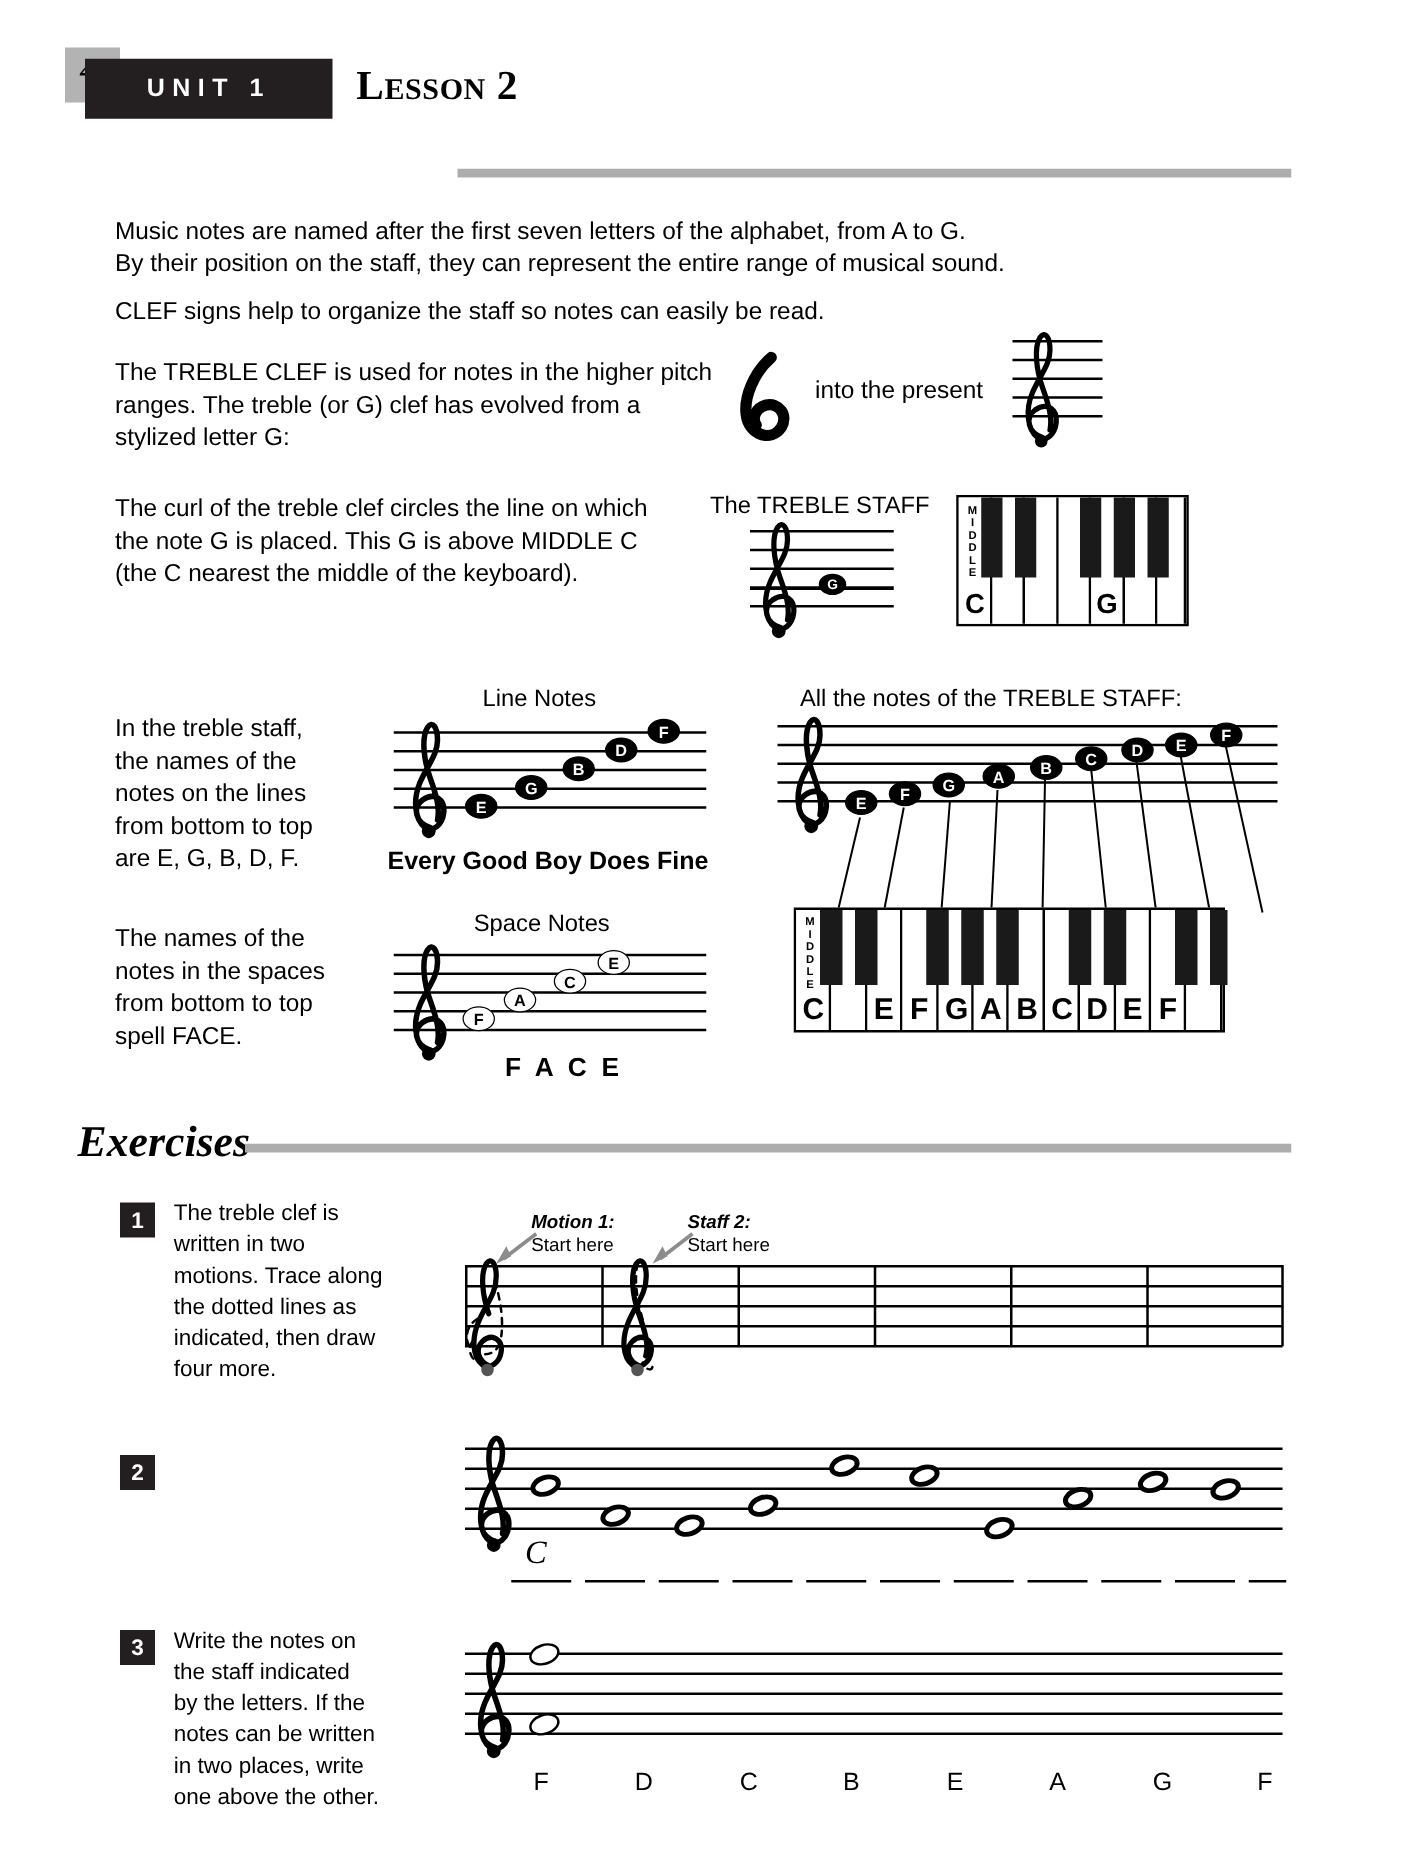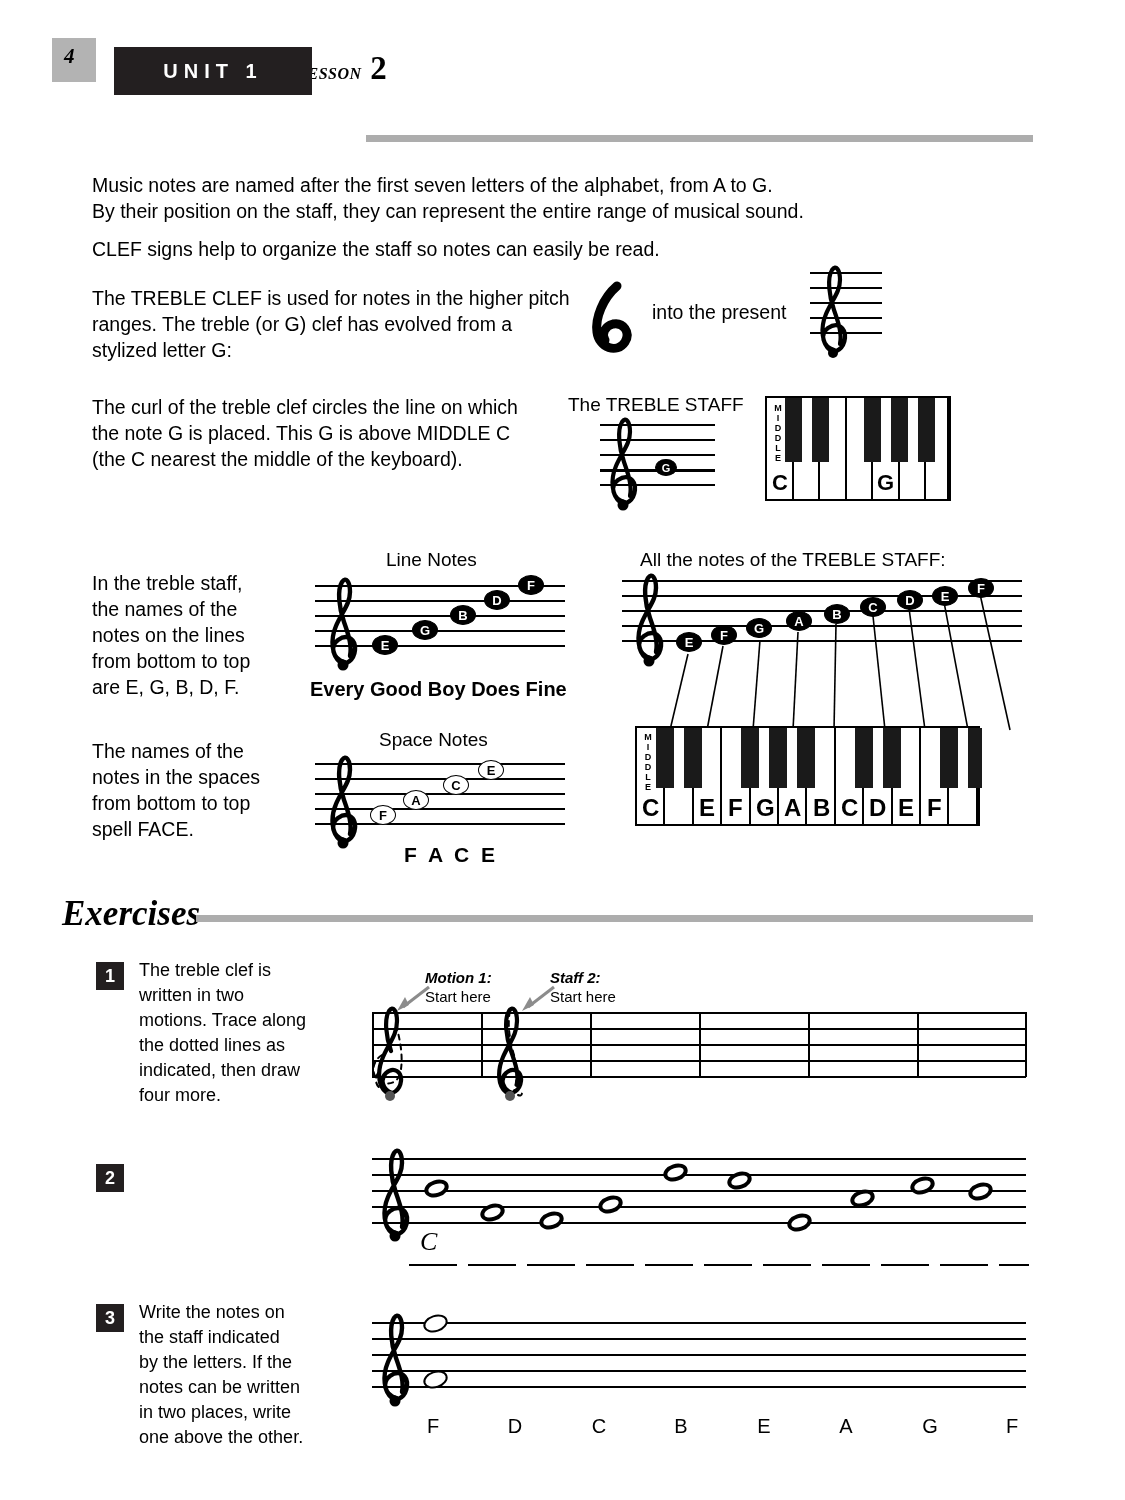--- a/index.html
+++ b/index.html
@@ -21,33 +21,32 @@
   }
   .pagenum-box span{
     position:absolute; left:12px; top:6px;
     font-family:"Liberation Serif", serif;
     font-style:italic; font-weight:bold; font-size:21px; color:#000;
   }
   .unit-box{
     position:absolute; left:68px; top:47px;
     width:198px; height:48px; background:#231f20;
     z-index:2;
-    margin-left:46px;
   }
   .unit-box span{
     position:absolute; left:0; top:0; width:198px; height:48px;
     display:flex; align-items:center; justify-content:center;
     color:#fff; font-weight:bold; font-size:20px; letter-spacing:6px;
   }
   .lesson-label{
     position:absolute; left:285px; top:50px;
     font-family:"Liberation Serif", serif;
     font-weight:bold; font-size:32px; letter-spacing:0.5px;
   }
-  .lesson-label .sc{ font-size:16px;font-style:italic; }
+  .lesson-label .sc{ font-size:24px; }
 
   
   .sec-head{
     position:absolute;
     font-family:"Liberation Serif", serif;
     font-style:italic; font-weight:bold; font-size:35px;
     white-space:nowrap;
   }
   .sec-rule{ position:absolute; height:7px; background:#adadad; }
 

